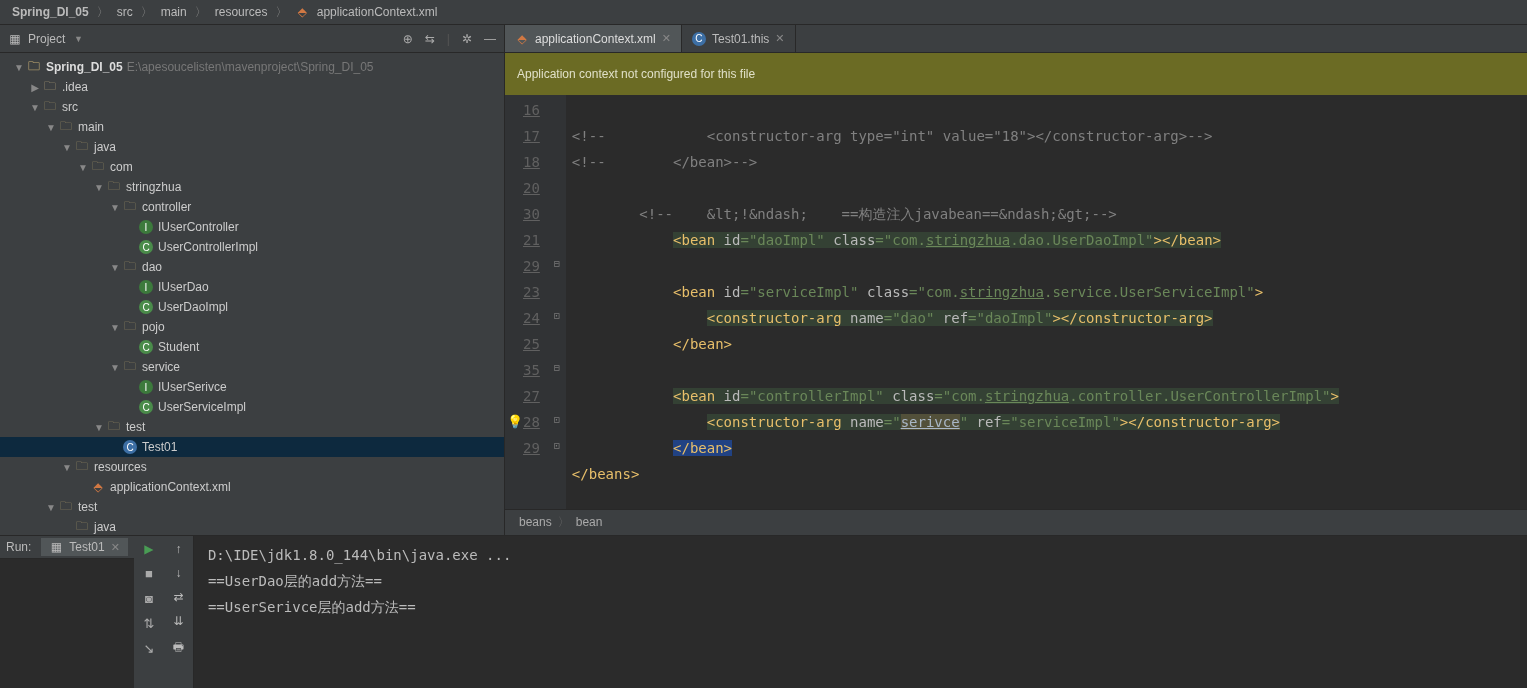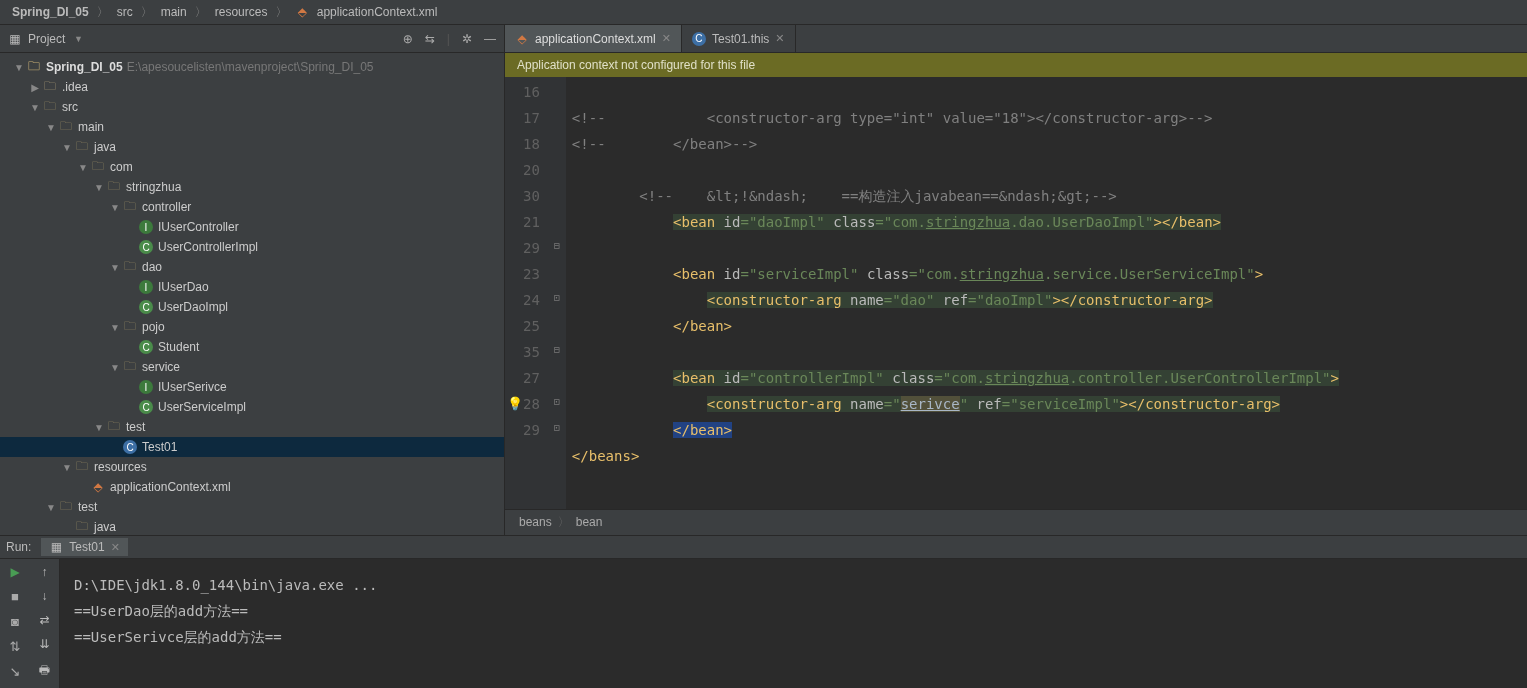--- a/index.html
+++ b/index.html
@@ -56,28 +56,28 @@
 }
 .tab {
   display: flex; align-items: center;
   height: 100%; padding: 0 10px; gap: 6px;
   border-right: 1px solid #282828; color: #bbb;
 }
 .tab.active { background: #515658; color: #ddd; }
 .tab .close { color: #888; font-size: 11px; }
 .banner {
   background: #6b6b24; color: #e0e0c8;
-  padding: 5px 12px; font-size: 12px;
+  padding: 14px 12px; font-size: 12px;
 }
 .editor-body { flex: 1; display: flex; overflow: hidden; }
 .gutter {
   background: #313335; color: #606060;
   text-align: left; padding: 2px 8px 2px 18px;
   font-family: Consolas, monospace; font-size: 14px;
-  line-height: 26px; position: relative;
+  line-height: 26px; position: relative; text-decoration: underline;
 }
 .gutter .bulb { position: absolute; left: 2px; color: #f8c058; font-size: 13px;}
 .fold-col {
   width: 18px; background: #313335;
   font-family: Consolas, monospace; font-size: 10px;
   line-height: 26px; color: #777;
 }
 .fold-col div { height: 26px; text-align: center;}
 .code {
   flex: 1; padding: 2px 6px;
@@ -95,30 +95,30 @@
 .code .uline { text-decoration: underline; }
 .code .warn-typo { background: #52503a; }
 .code .tag-hl { color: #e8bf6a; background: #344134;}
 .breadcrumb-bottom {
   background: #3c3f41; color: #aaa;
   padding: 4px 14px; font-size: 12px;
   border-top: 1px solid #282828;
 }
 .breadcrumb-bottom .sep { color: #666; margin: 0 6px;}
 
-.run-panel { height: 153px; background: #2b2b2b; border-top: 1px solid #282828; display: flex; flex-direction: column;}
+.run-panel { height: 153px; background: #2b2b2b; border-top: 1px solid #282828; display: flex; flex-direction: row;}
 .run-header { background: #3c3f41; display: flex; align-items: center; height: 23px; padding: 0 6px; gap: 10px; border-bottom: 1px solid #282828;}
 .run-tab { background: #515658; padding: 2px 8px; display: flex; align-items: center; gap: 6px;}
 .run-body { flex: 1; display: flex;}
 .run-toolbar-col { width: 30px; background: #3c3f41; display: flex; flex-direction: column; align-items: center; padding-top:6px; gap: 10px;}
 .run-toolbar-col .run-icon { color: #499c54; }
 .run-toolbar-col .tool { color: #aaa; font-size: 13px;}
 .run-toolbar-col2 { width: 30px; background: #3c3f41; display: flex; flex-direction: column; align-items: center; padding-top:6px; gap: 10px; border-right: 1px solid #282828;}
 .run-output {
-  flex: 1; padding: 13px 14px;
+  flex: 1; padding: 6px 14px;
   font-family: Consolas, monospace; font-size: 14px;
   line-height: 26px; color: #bbb;
 }
 
 .ficon { display: inline-flex; width:14px; height:14px; align-items:center; justify-content:center; font-size: 12px;}
 .ic-folder { color: #b0a07a; }
 .ic-folder-b { color: #9a8a64; }
 .ic-class { color:#fff; background:#4a8c4a; border-radius:50%; width:14px; height:14px; font-size:10px; display:inline-flex;align-items:center;justify-content:center;}
 .ic-interface { color:#fff; background:#3c7a3c; border-radius:50%; width:14px; height:14px; font-size:10px; display:inline-flex;align-items:center;justify-content:center;}
 .ic-java { color:#fff; background:#3d6fa5; border-radius:50%; width:14px; height:14px; font-size:10px; display:inline-flex;align-items:center;justify-content:center;}

